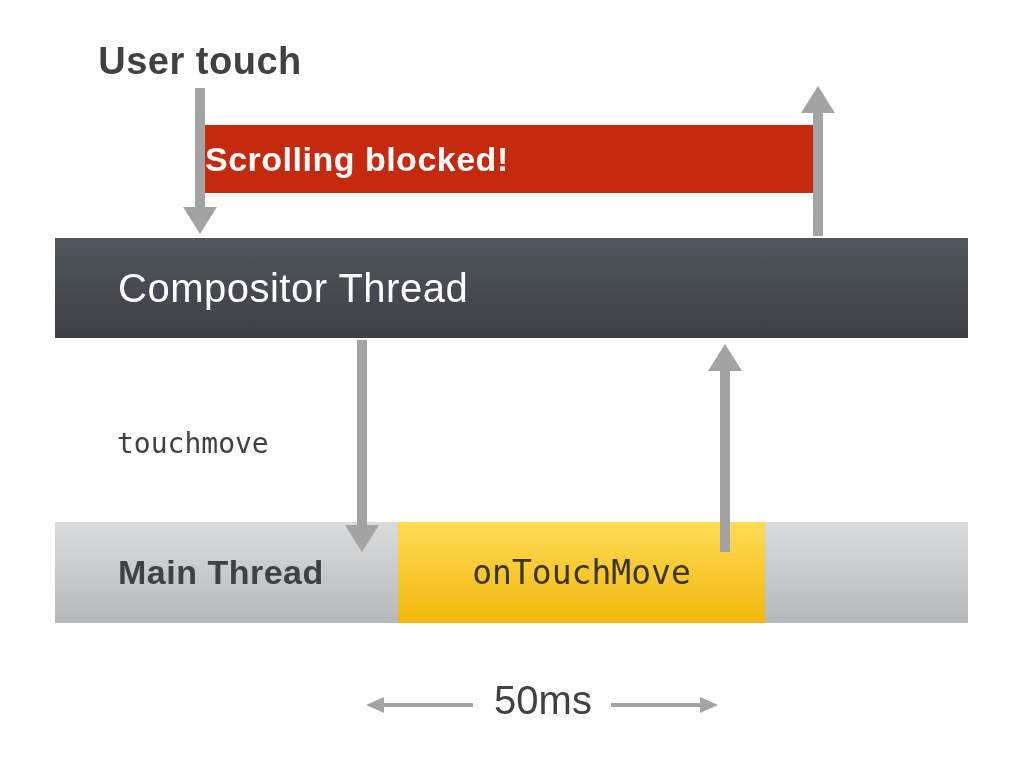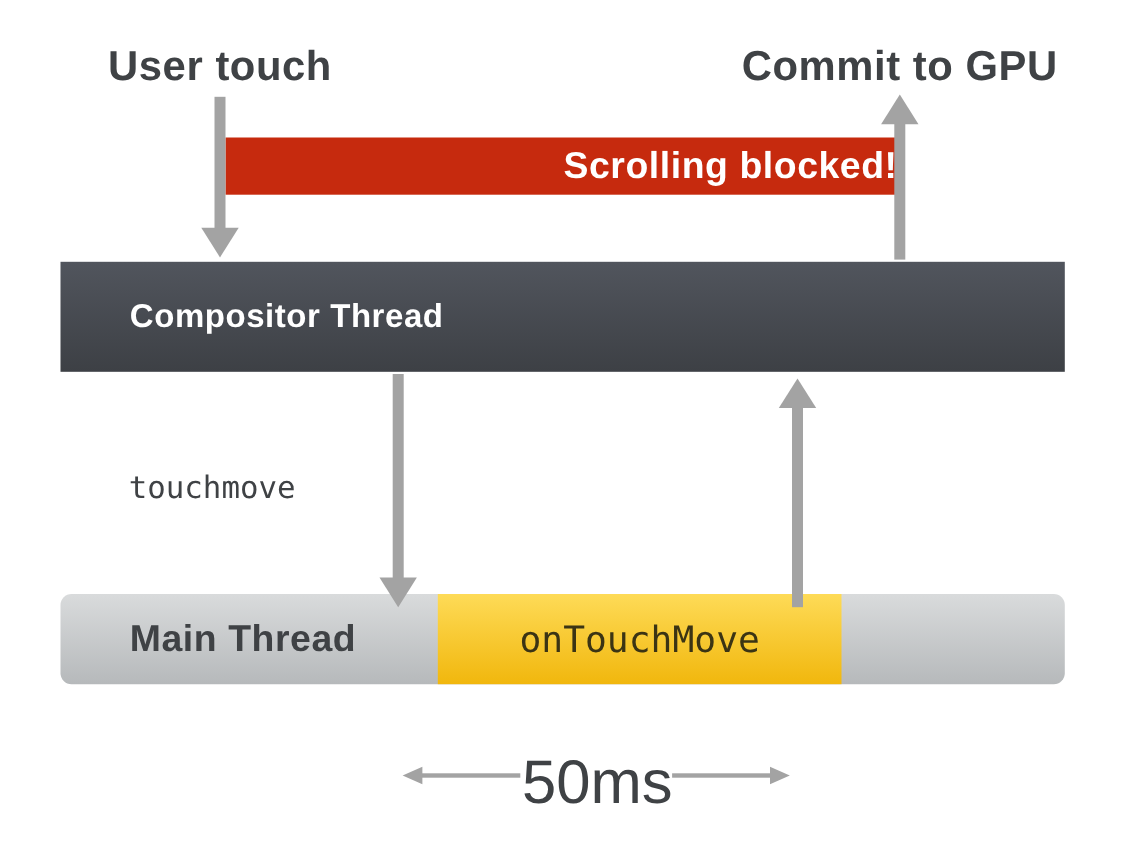--- a/index.html
+++ b/index.html
@@ -38,25 +38,25 @@
     letter-spacing: 0.5px;
   }
   .user-touch { left: 40px; }
   .commit-gpu { left: 658px; }
 
   .blocked-bar {
     position: absolute;
     left: 205px;
     top: 125px;
     width: 611px;
-    height: 52px;
+    height: 68px;
     background: var(--blocked-bar);
     display: flex;
     align-items: center;
-    justify-content: flex-end;
+    justify-content: flex-start;
     z-index: 2;
   }
   .blocked-bar span {
     color: var(--text-light);
     font-size: 34px;
     font-weight: bold;
     letter-spacing: 0.5px;
   }
 
   
@@ -92,45 +92,44 @@
     width: 913px;
     height: 100px;
     background: linear-gradient(to bottom, var(--compositor-top), var(--compositor-bottom));
     display: flex;
     align-items: center;
     z-index: 1;
   }
   .compositor-bar span {
     padding-left: 63px;
     color: var(--text-light);
-    font-size: 30px;
-    font-weight: bold;
+    font-size: 40px;
+    font-weight: normal;
     letter-spacing: 0.5px;
   }
 
   .touchmove-label {
     position: absolute;
     left: 117px;
     top: 427px;
     font-family: "DejaVu Sans Mono", monospace;
     font-size: 28px;
     color: var(--text-dark);
   }
 
   .main-bar {
     position: absolute;
     left: 55px;
-    top: 540px;
+    top: 522px;
     width: 913px;
-    height: 82px;
+    height: 101px;
     background: linear-gradient(to bottom, var(--main-top), var(--main-bottom));
     display: flex;
     align-items: center;
     z-index: 1;
-    border-radius: 10px;
   }
   .main-bar > span {
     padding-left: 63px;
     color: var(--text-dark);
     font-size: 34px;
     font-weight: bold;
     letter-spacing: 0.5px;
   }
   .busy-segment {
     position: absolute;
@@ -173,32 +172,31 @@
 
   .duration-arrow-left { left: 366px; }
   .duration-arrow-right { left: 611px; }
 
   .duration-label {
     position: absolute;
     left: 473px;
     top: 678px;
     width: 140px;
     text-align: center;
-    font-size: 56px;
+    font-size: 40px;
     color: var(--text-dark);
   }
 </style>
 </head>
 <body>
 
 <div class="canvas">
 
   <div class="top-label user-touch">User touch</div>
 
-  <div class="top-label commit-gpu">Commit to GPU</div>
 
   <div class="varrow down arrow-user-touch">
     <div class="shaft"></div>
     <div class="head"></div>
   </div>
 
   <div class="varrow up arrow-commit-gpu">
     <div class="shaft"></div>
     <div class="head"></div>
   </div>

